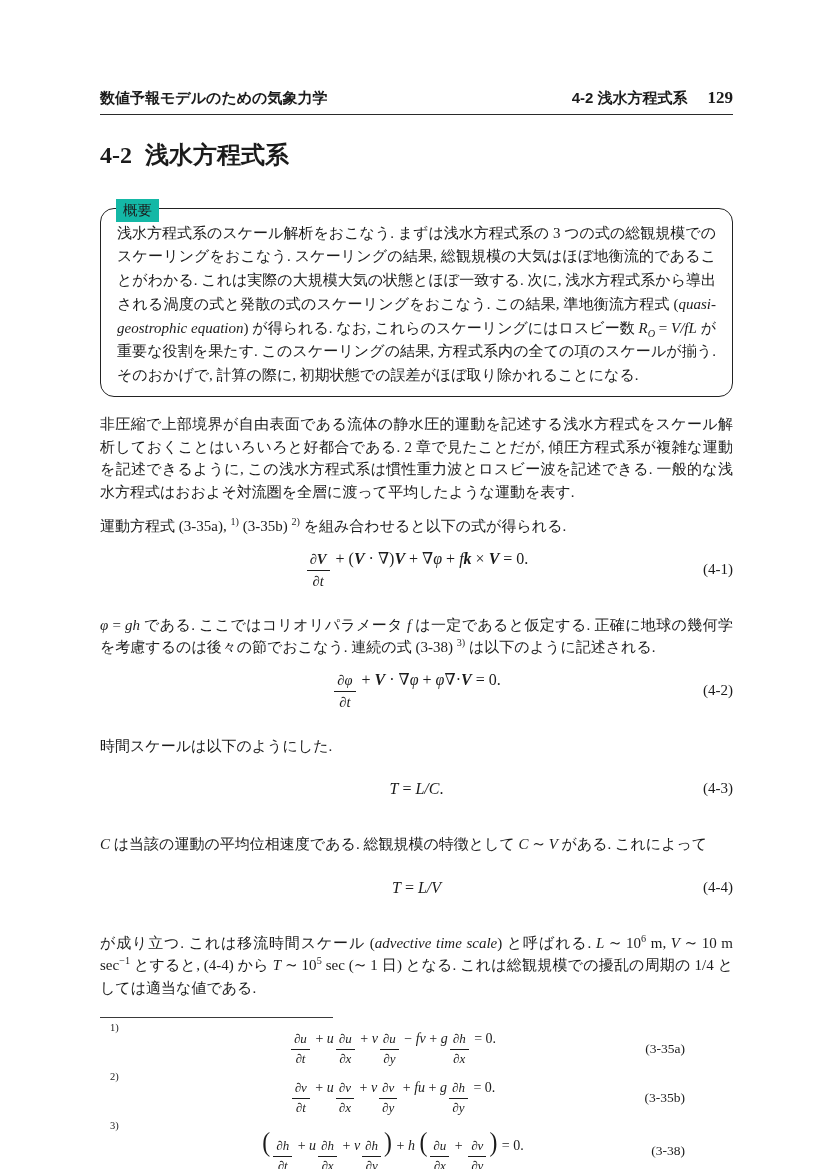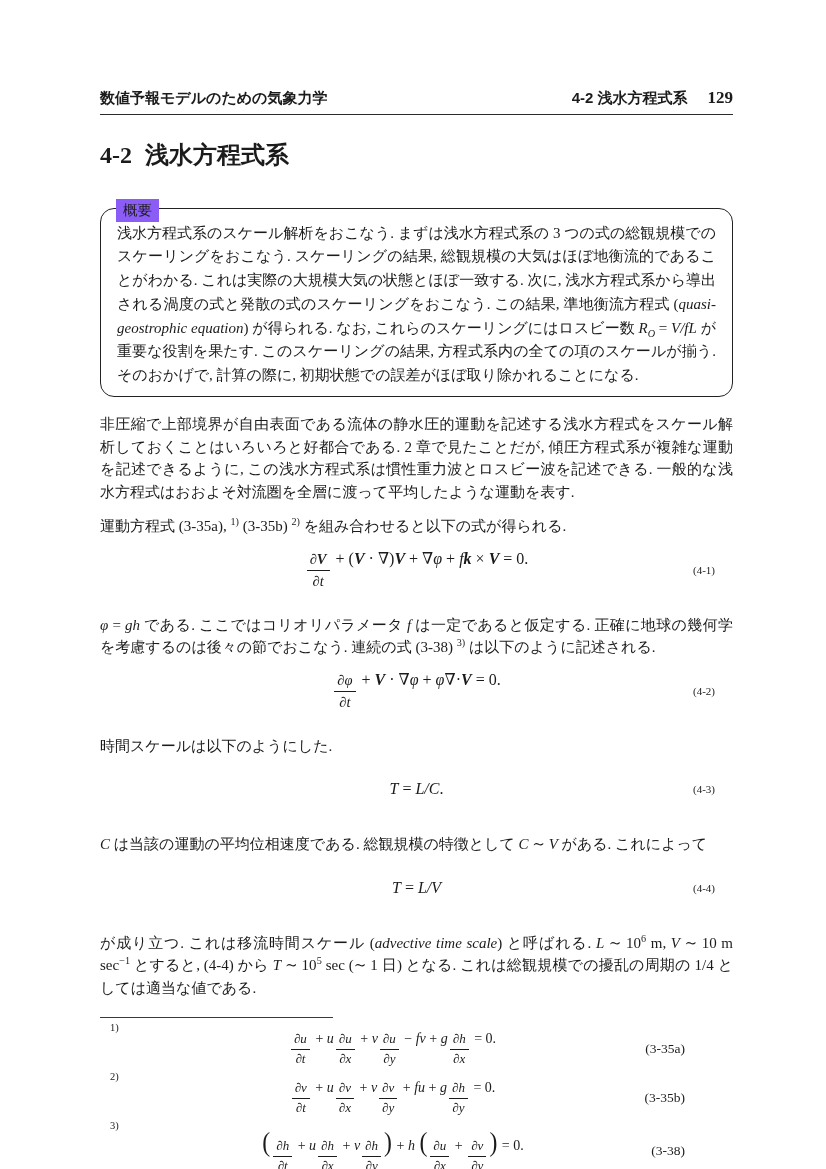--- a/index.html
+++ b/index.html
@@ -15,39 +15,39 @@
   .page-num{font-family:"Liberation Serif","DejaVu Serif",serif;font-size:17px;}
 
   
   .section-title{margin:26px 0 0;font-size:24px;font-weight:bold;line-height:1.2;
                  font-family:"Liberation Sans","DejaVu Sans",sans-serif;}
   .sec-num{font-family:"Liberation Serif","DejaVu Serif",serif;margin-right:13px;}
 
   
   .abstract-box{position:relative;margin-top:38px;border:1.4px solid #222;border-radius:14px;
                 padding:13px 16px 9px;font-size:15px;line-height:23.5px;text-align:justify;}
-  .abstract-label{position:absolute;top:-10px;left:15px;background:#8b5cf6;padding:0 7px;font-size:14.5px;}
+  .abstract-label{position:absolute;top:-10px;left:15px;background:#14b8a6;padding:0 7px;font-size:14.5px;}
 
   
   .para{margin:12px 0 0;font-size:15px;line-height:22.5px;text-align:justify;}
   .para-first{margin-top:16px;}
 
   
   .seg-rm{font-style:normal;font-family:"Liberation Serif","DejaVu Serif",serif;}
   .seg-it,.seg-i,.seg-m{font-style:italic;font-family:"Liberation Serif","DejaVu Serif",serif;}
   .seg-bi{font-style:italic;font-weight:bold;font-family:"Liberation Serif","DejaVu Serif",serif;}
   .seg-b{font-weight:normal;font-family:"Liberation Sans","DejaVu Sans",sans-serif;}
   .seg-sup{vertical-align:super;font-size:68%;line-height:0;}
   .seg-msub{vertical-align:sub;font-size:68%;font-style:italic;line-height:0;}
 
   
   .equation{position:relative;margin:12px 0;display:flex;justify-content:center;align-items:center;
             font-size:16px;line-height:1.15;min-height:40px;}
   .equation span{white-space:pre;}
-  .eq-tag{position:absolute;right:18px;top:50%;transform:translateY(-50%);font-size:11px;font-style:normal;}
+  .eq-tag{position:absolute;right:0;top:50%;transform:translateY(-50%);font-size:15px;font-style:normal;}
   .frac{display:inline-flex;flex-direction:column;text-align:center;margin:0 2px;font-size:14.5px;line-height:1.15;}
   .frac .num{padding:0 3px 2px;border-bottom:1px solid #1b1b1b;}
   .frac .den{padding:2px 3px 0;}
   .bigp{font-size:170%;font-weight:300;display:inline-block;transform:scaleY(1.15);margin:0 1px;}
 
   
   .footnotes{margin-top:18px;width:585px;font-size:14px;}
   .fn-rule{width:233px;height:0;border-top:1.3px solid #3a3a3a;}
   .fn-item{position:relative;padding-top:11px;margin-top:2px;}
   .fn-marker{position:absolute;top:2px;left:10px;font-size:10.5px;}

